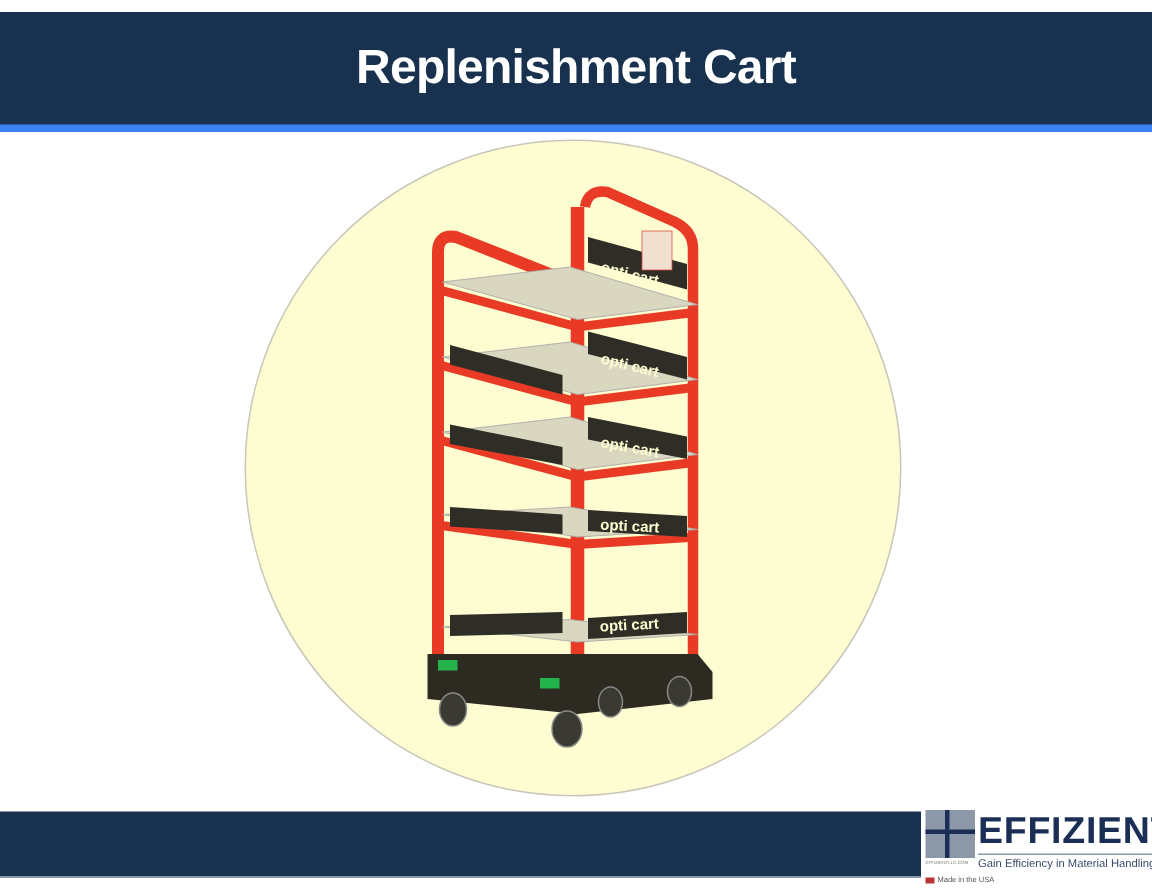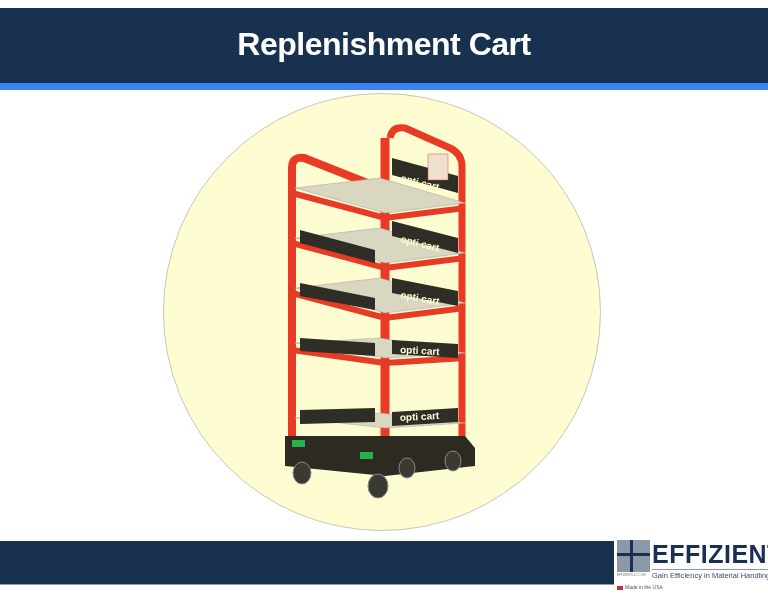--- a/index.html
+++ b/index.html
@@ -1,17 +1,17 @@
 <!DOCTYPE html>
 <html><head>
 <meta charset="utf-8">
 <style>
   html, body { margin:0; padding:0; }
   body { width:768px; height:594px; background:#ffffff; position:relative; overflow:hidden; font-family:"Liberation Sans", sans-serif; }
-  .header-bar { position:absolute; left:0; top:8px; width:768px; height:75px; background:#17314f; border-bottom:7px solid #3b82f6; }
+  .header-bar { position:absolute; left:0; top:8px; width:768px; height:75px; background:#17314f; border-bottom:5px solid #3b82f6; }
   .title { position:absolute; left:0; top:0; width:768px; height:75px; line-height:72px; text-align:center; color:#ffffff; font-weight:bold; font-size:32px; letter-spacing:-0.5px; }
   .circle { position:absolute; left:163px; top:93px; width:438px; height:438px; border-radius:50%; background:#fefdd2; border:1.5px solid #c8c6b8; box-sizing:border-box; }
   .cart { position:absolute; left:270px; top:118px; width:230px; height:385px; }
   .footer-bar { position:absolute; left:0; top:541px; width:614px; height:43px; background:#17314f; border-bottom:1px solid #8d9cad; }
   .logo { position:absolute; left:614px; top:536px; width:154px; height:58px; }
   .logo-mark { position:absolute; left:3px; top:4px; width:33px; height:32px; background:#8c98a8; }
   .logo-mark .h { position:absolute; left:0; top:13px; width:33px; height:3px; background:#1b2f56; }
   .logo-mark .v { position:absolute; left:13px; top:0; width:3px; height:32px; background:#1b2f56; }
   .logo-mark-sub { position:absolute; left:3px; top:37px; width:33px; height:5px; font-size:3px; color:#777; }
   .brand { position:absolute; left:38px; top:4px; font-size:25px; font-weight:bold; color:#1b2f56; letter-spacing:0.5px; }

